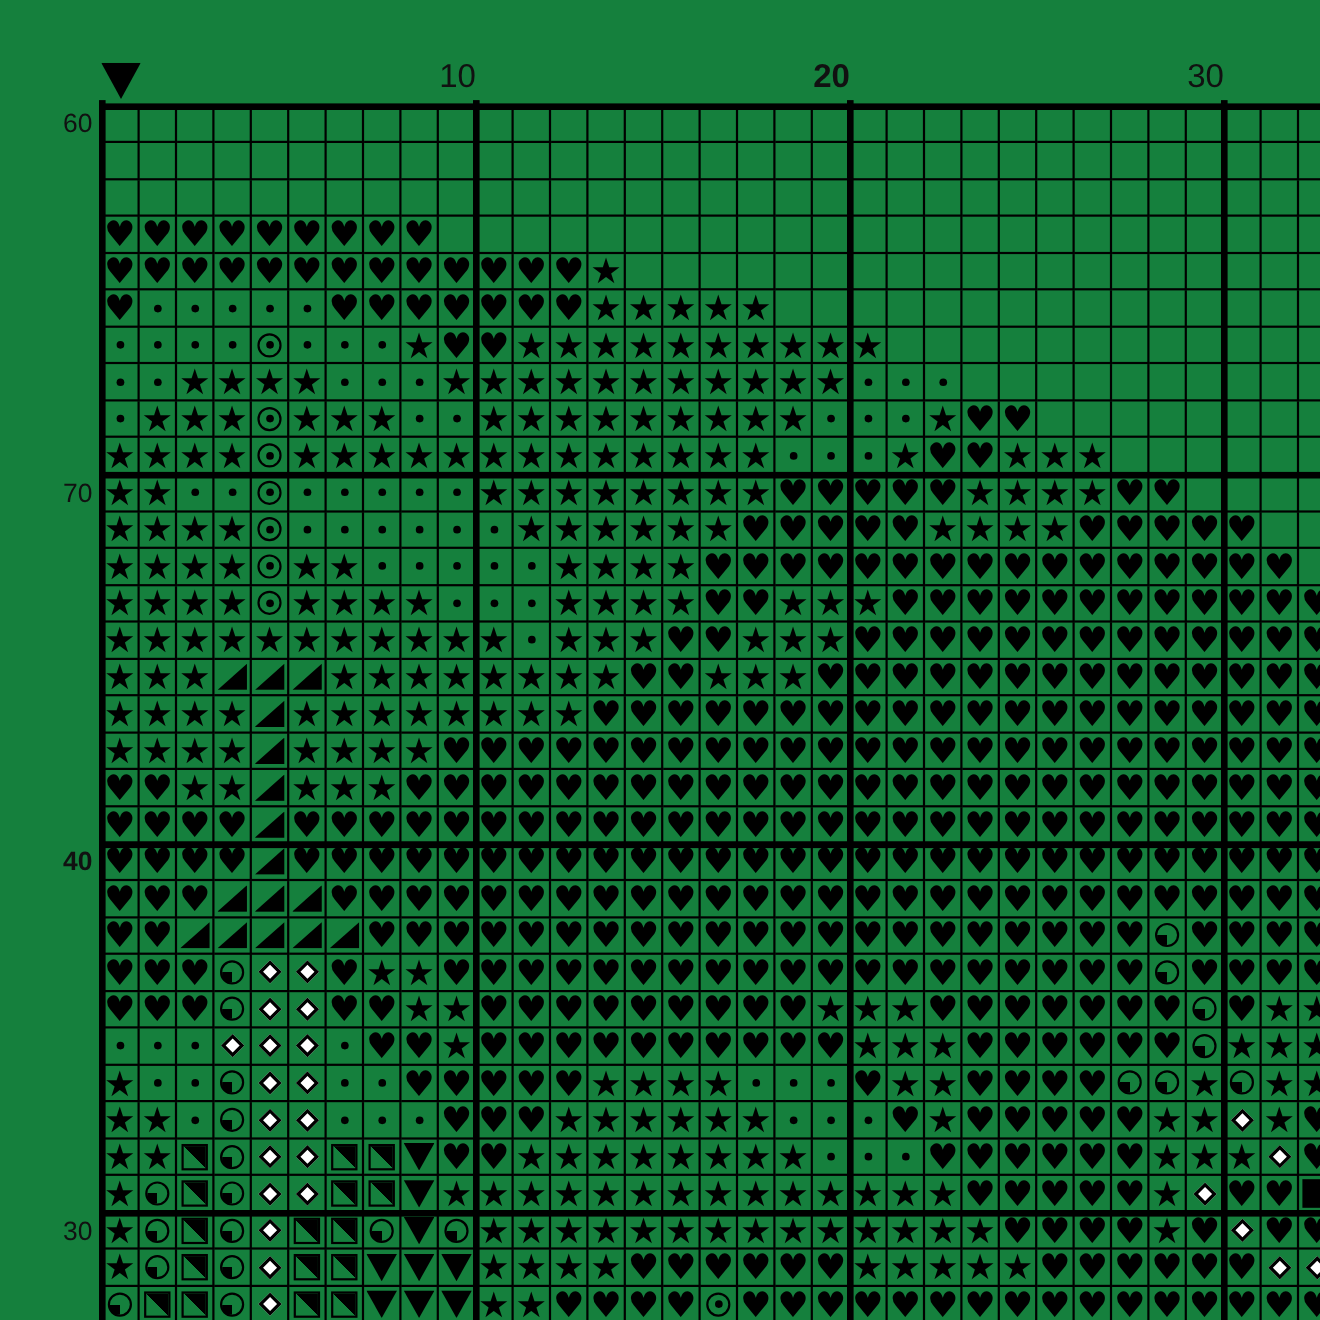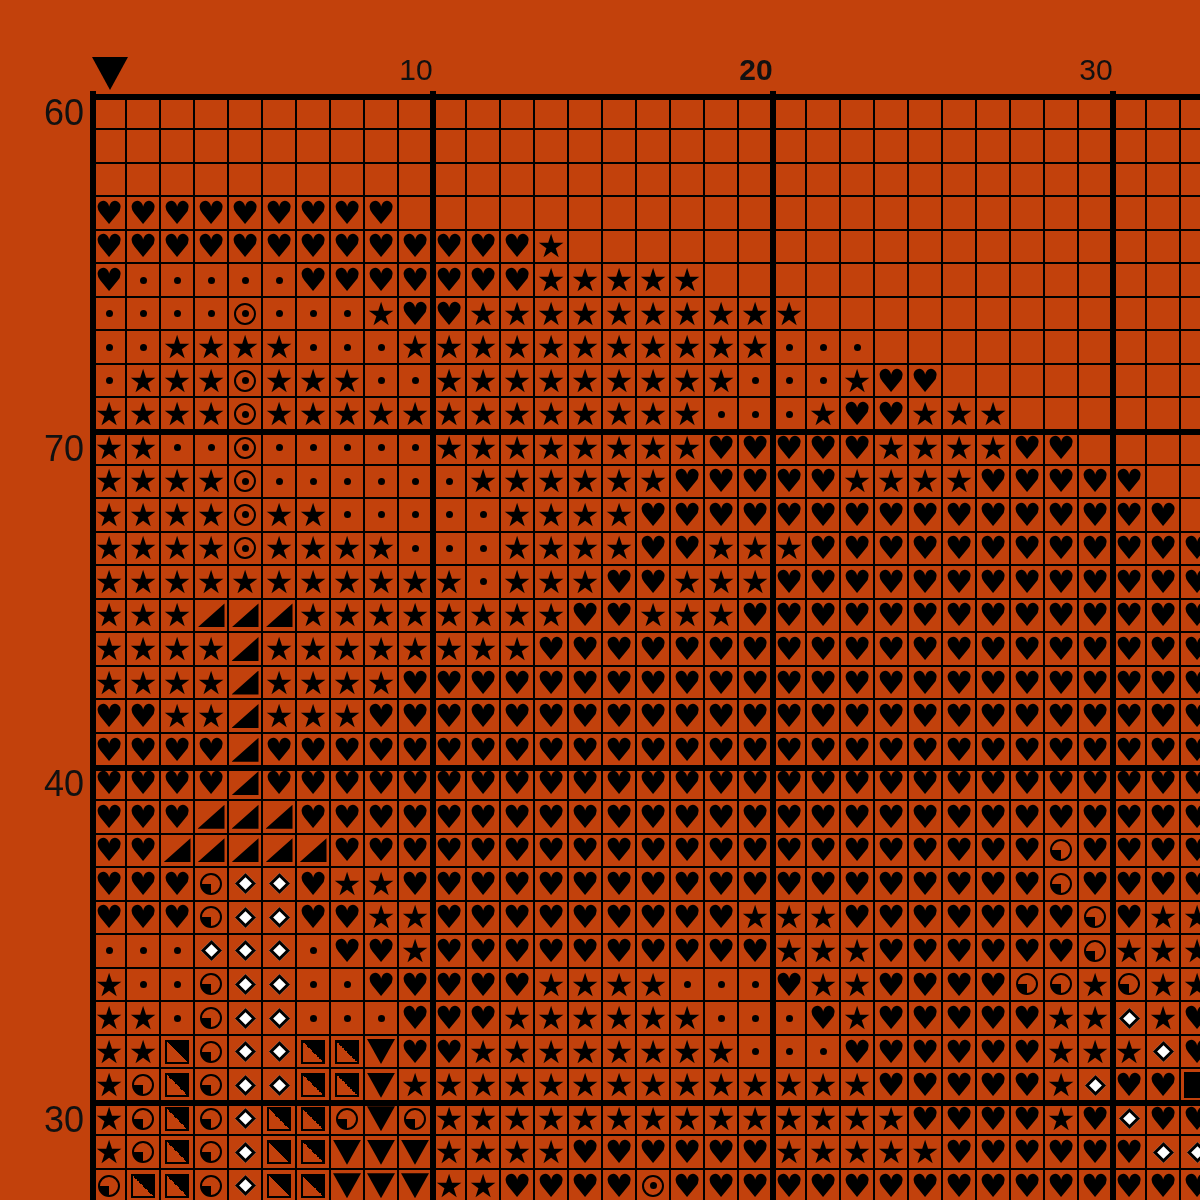--- a/index.html
+++ b/index.html
@@ -1,16 +1,16 @@
 <!DOCTYPE html>
 <html><head>
 <meta charset="utf-8">
 <style>
   html,body{margin:0;padding:0;background:#fff;}
-  .canvas{position:relative;width:1200px;height:1200px;background:#c2410c;overflow:hidden;
+  .canvas{position:relative;width:1200px;height:1200px;background:#15803d;overflow:hidden;
           font-family:"Liberation Sans","DejaVu Sans",sans-serif;}
   
   #grid{position:absolute;left:93px;top:96.5px;display:grid;
         grid-template-columns:repeat(33,34px);grid-auto-rows:33.55px;}
   .c{box-sizing:border-box;width:34px;height:33.55px;border-right:2px solid #000;
      border-bottom:2px solid #000;display:flex;align-items:center;justify-content:center;}
   
   .sym{display:flex;align-items:center;justify-content:center;}
   .sym-H,.sym-S{font-family:"DejaVu Sans",sans-serif;font-size:32px;line-height:1;color:#000;}
   .sym-d{width:7px;height:7px;border-radius:50%;background:#000;}
@@ -24,39 +24,39 @@
   .sym-X{box-sizing:border-box;width:24px;height:24px;border:2px solid #000;
          background:linear-gradient(to bottom left,#000 50%,transparent 50%);}
   .sym-F{width:26px;height:26px;background:#000;}
   
   .vline{position:absolute;width:6px;background:#000;top:90.5px;}
   .hline{position:absolute;height:6px;background:#000;left:90px;}
   
   .col-label{position:absolute;width:80px;top:54px;height:32px;line-height:32px;
              text-align:center;font-size:30px;color:#111;}
   .row-label{position:absolute;left:18px;width:66px;height:32px;line-height:32px;
-             text-align:right;font-size:36px;color:#111;}
+             text-align:right;font-size:24px;color:#111;}
   
   #marker{position:absolute;left:92px;top:57px;width:36px;height:33px;background:#000;
           clip-path:polygon(0 0,100% 0,50% 100%);}
 </style>
 </head>
 <body>
 
 <div class="canvas">
   <div id="marker"></div>
   <div id="top-labels">
       <div class="col-label" style="left: 376px;">10</div>
       <div class="col-label" style="left: 716px; font-weight: bold;">20</div>
       <div class="col-label" style="left: 1056px;">30</div>
     </div>
   <div id="left-labels">
       <div class="row-label" style="top: 97.275px;">60</div>
       <div class="row-label" style="top: 432.775px;">70</div>
-      <div class="row-label" style="top: 768.275px;">40</div>
+      <div class="row-label" style="top: 768.275px; font-weight: bold;">40</div>
       <div class="row-label" style="top: 1103.77px;">30</div>
     </div>
   <div id="grid">
       <div class="c"></div>
       <div class="c"></div>
       <div class="c"></div>
       <div class="c"></div>
       <div class="c"></div>
       <div class="c"></div>
       <div class="c"></div>

